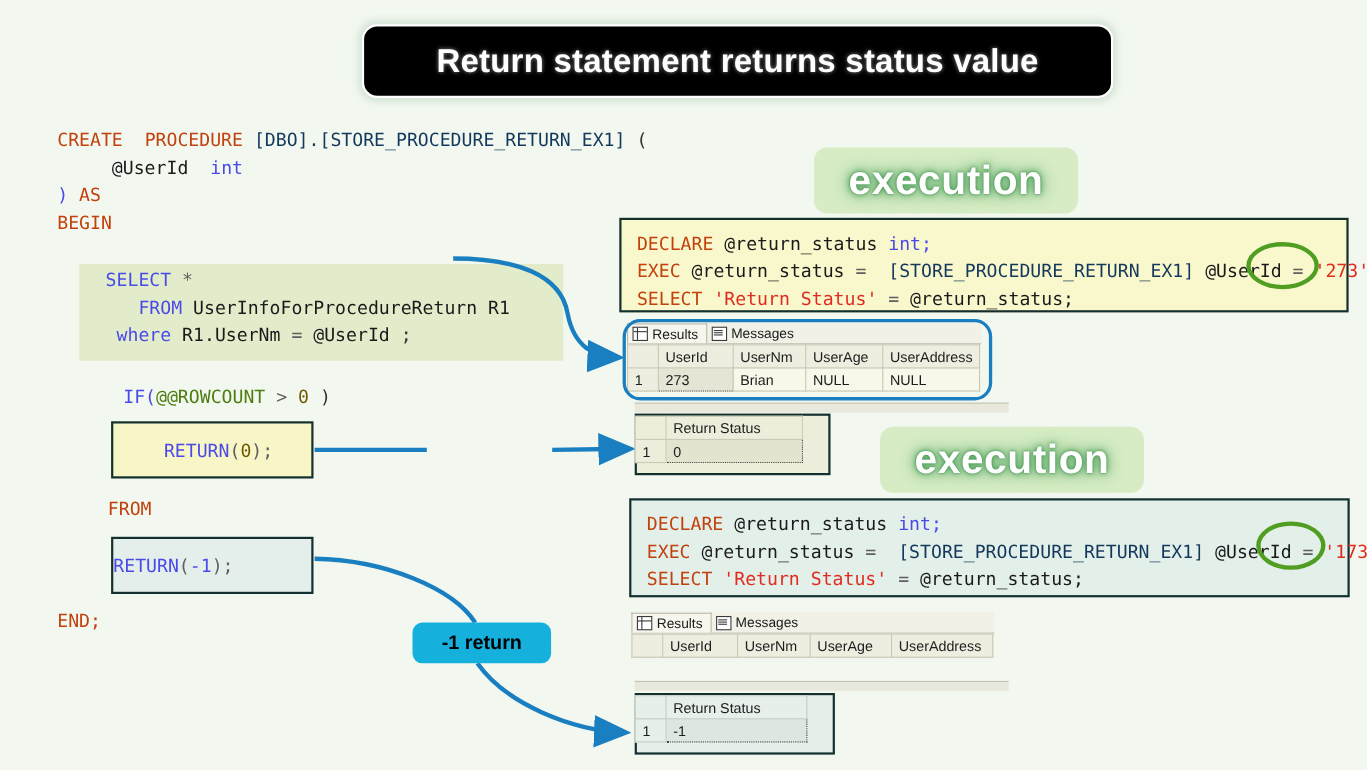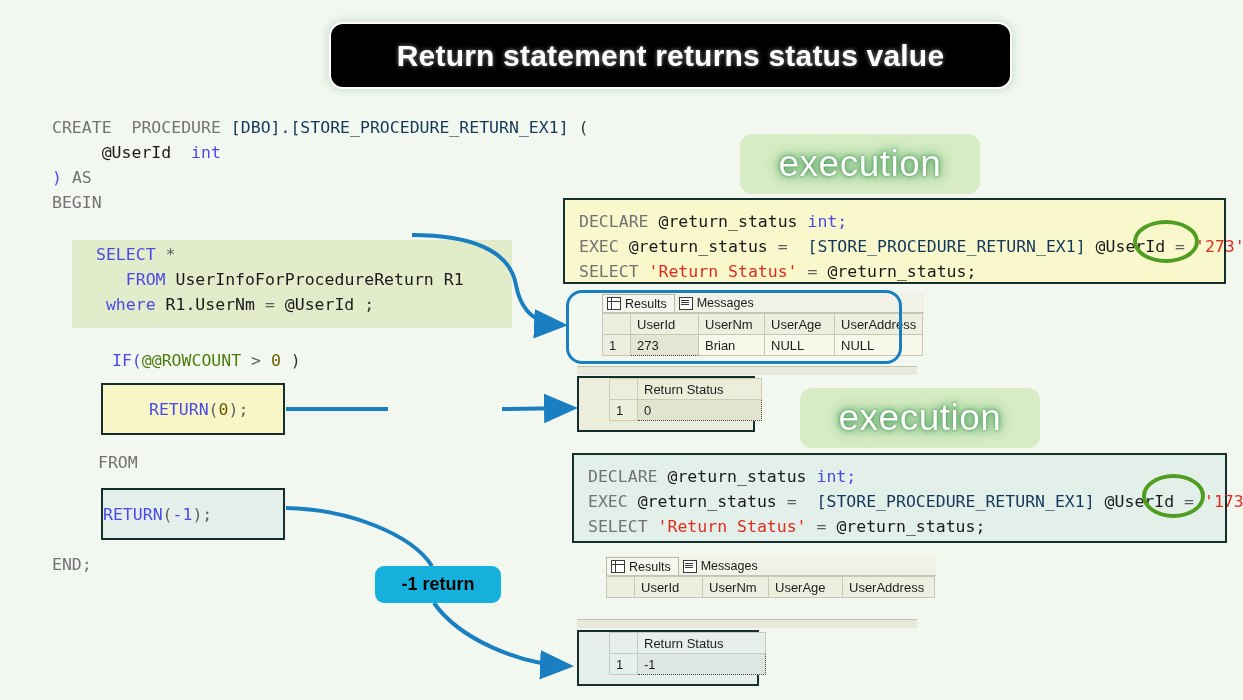--- a/index.html
+++ b/index.html
@@ -51,21 +51,21 @@
     white-space: nowrap;
   }
 
   
   .sqlcode {
     font-family: "DejaVu Sans Mono", "Liberation Mono", monospace;
     font-size: 16.5px;
     line-height: 25px;
     white-space: pre;
   }
-  .k   { color: #737373; }           
+  .k   { color: #c2410c; }           
   .k2  { color: #4a4ae8; }           
   .id  { color: #1a1a1a; }           
   .dk  { color: #13385c; }           
   .num { color: #6b5a00; }           
   .str { color: #e02b1f; }           
   .mag { color: #4d7c0f; }           
   .op  { color: #606060; }           
   .pl  { color: #333333; }           
 
   
@@ -167,21 +167,21 @@
     background: #d7ecc4;
     border-radius: 12px;
     display: flex;
     align-items: center;
     justify-content: center;
     z-index: 12;
   }
   .exec-label .exec-text {
     color: #ffffff;
     font-size: 37px;
-    font-weight: 400;
+    font-weight: 700;
     letter-spacing: 0.5px;
     text-shadow:
       0 0 2px #3f8f4a,
       0 0 6px #4c9e58,
       0 0 12px #69b274,
       0 0 18px #8cc392;
   }
   .exec-1 { left: 740px; top: 134px; width: 240px; height: 60px; }
   .exec-2 { left: 800px; top: 388px; width: 240px; height: 60px; }
 
@@ -215,21 +215,20 @@
     z-index: 9;
   }
   .gc-1 { left: 1133px; top: 220px; width: 58px; height: 35px; }
   .gc-2 { left: 1142px; top: 474px; width: 55px; height: 36px; }
 
   
   .grid-panel {
     position: absolute;
     font-family: "Liberation Sans", sans-serif;
     z-index: 6;
-    margin-left: 32px;
   }
   .grid-tabs {
     display: flex;
     align-items: flex-end;
     height: 19px;
     background: #f1f1e8;
     border-bottom: 1px solid #c3c3b2;
   }
   .grid-tab {
     display: flex;

